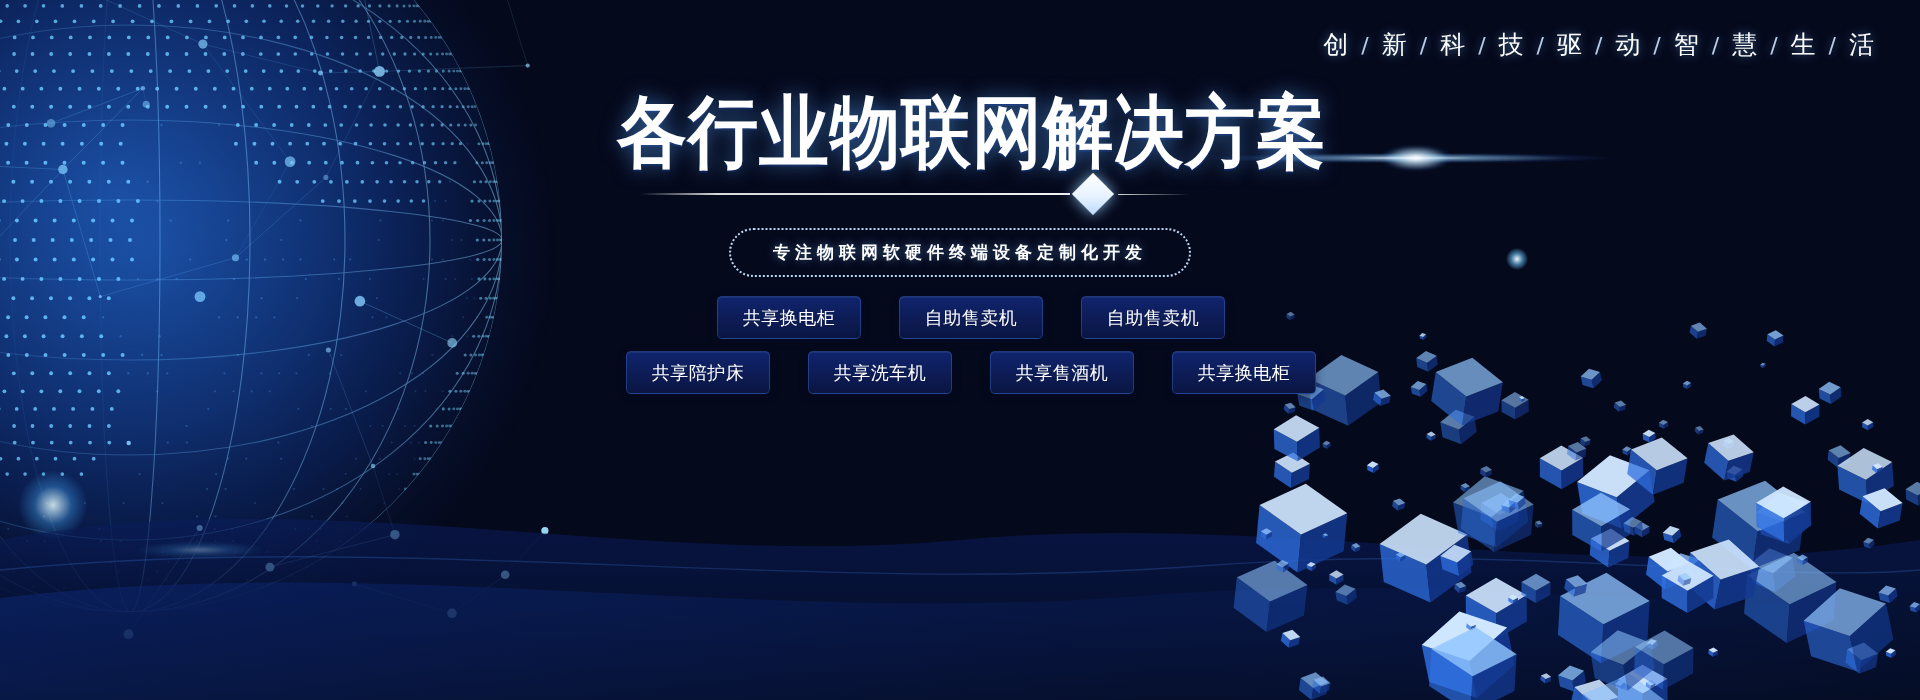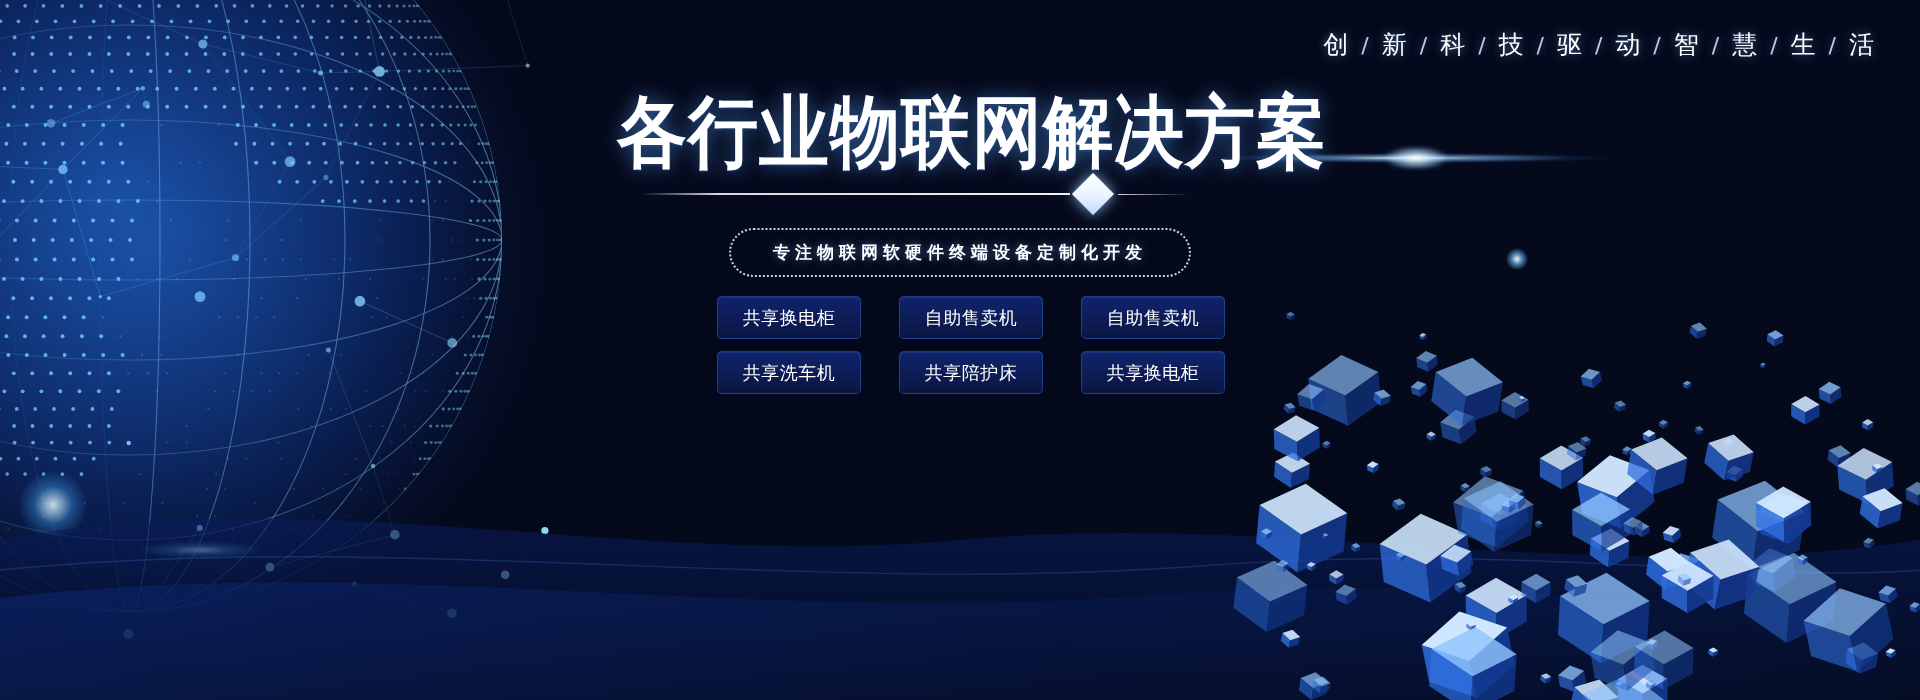--- a/index.html
+++ b/index.html
@@ -2308,20 +2308,21 @@
       <span class="t">专注物联网软硬件终端设备定制化开发</span>
     </div>
 
     <div id="buttons">
         <div class="btn-row">
           <div class="btn">共享换电柜</div>
           <div class="btn">自助售卖机</div>
           <div class="btn">自助售卖机</div>
         </div>
         <div class="btn-row">
+          <div class="btn">共享陪护床</div>
           <div class="btn">共享洗车机</div>
-          <div class="btn">共享陪护床</div>
+          <div class="btn">共享售酒机</div>
           <div class="btn">共享换电柜</div>
         </div>
       </div>
 
   </div>
 </div>
 
 </body></html>

